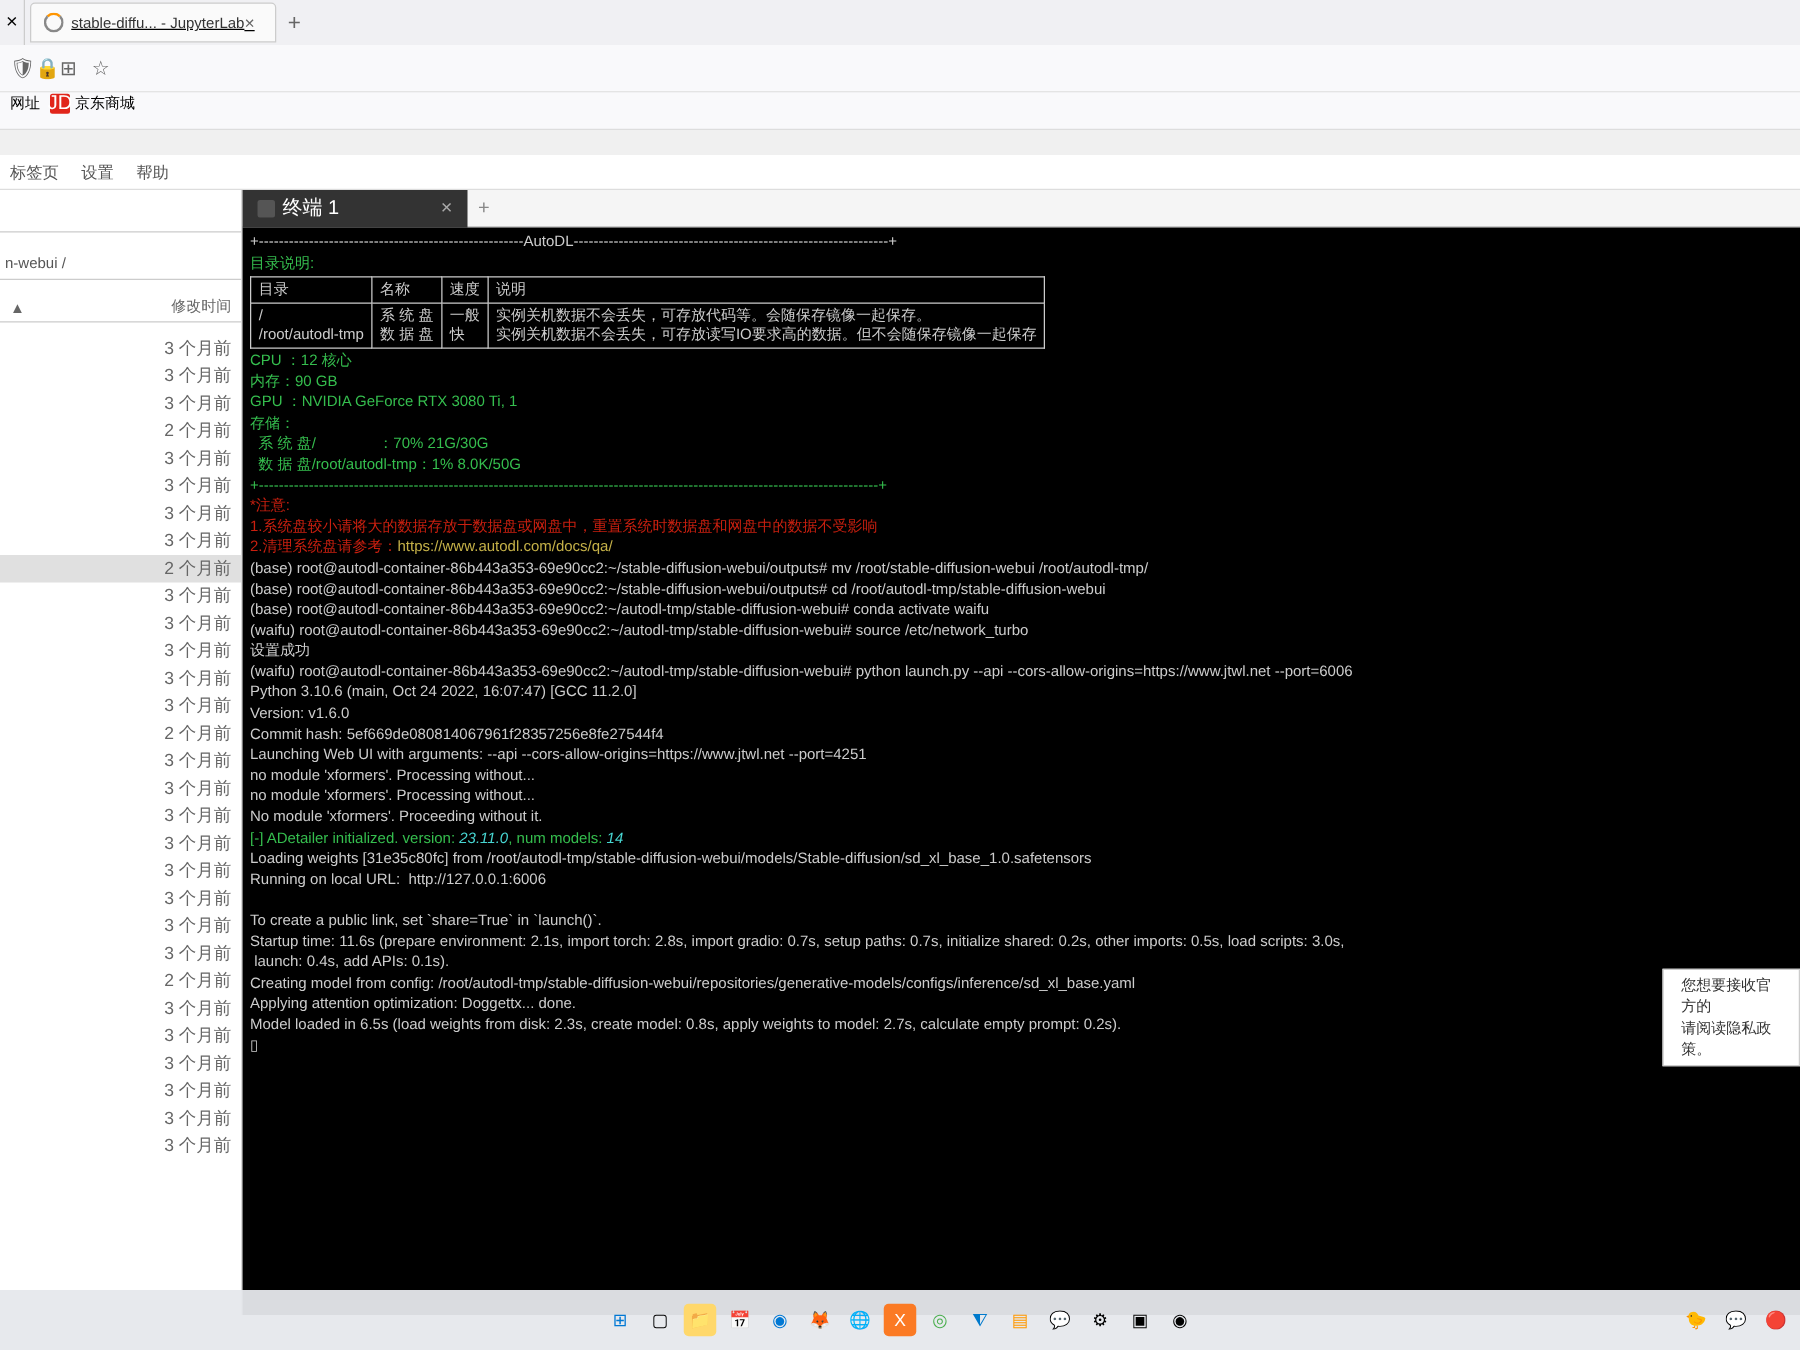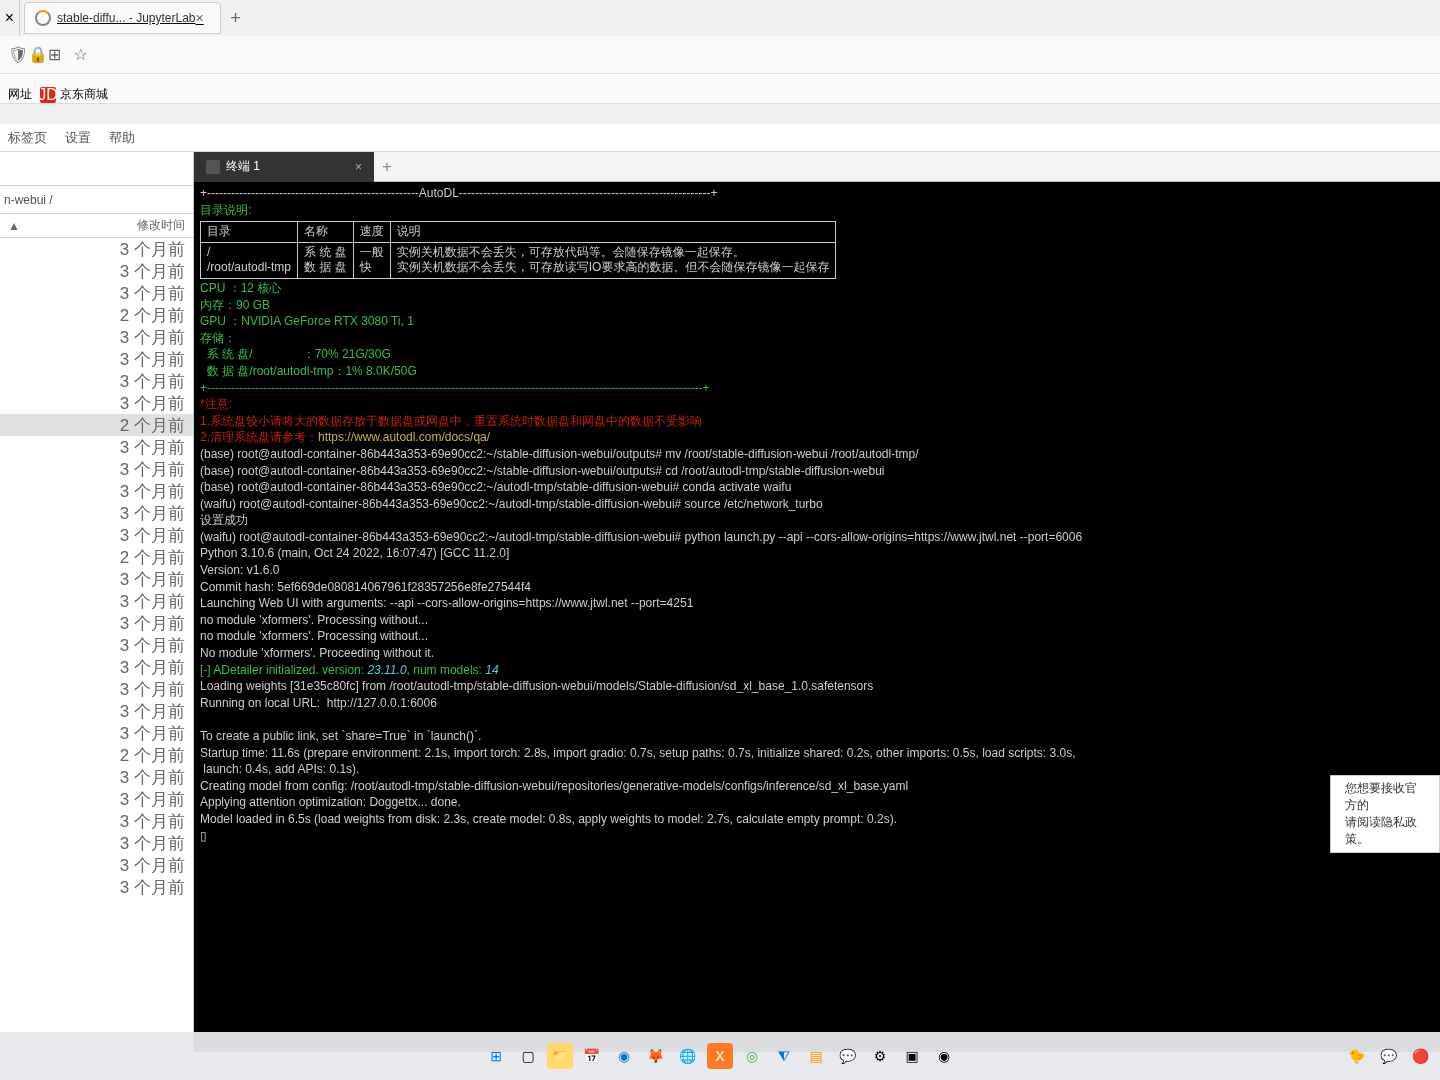--- a/index.html
+++ b/index.html
@@ -13,47 +13,47 @@
 .tab-title { font-size: 12px; flex: 1; color: #333; }
 .tab-close { width: 14px; color: #666; font-size: 14px; }
 .tab-add { width: 30px; text-align: center; color: #666; font-size: 18px; }
 
 .addr-bar { height: 38px; background: #f9f9fb; display: flex; align-items: center; padding: 0 8px; border-bottom: 1px solid #ddd; }
 .addr-icon { width: 20px; color: #666; text-align: center; }
 .addr-url { flex: 1; font-size: 13px; color: #888; margin-left: 8px; }
 .addr-url .dom { color: #000; }
 .addr-right { display: flex; gap: 12px; color: #666; }
 
-.bookmarks { height: 30px; background: #f9f9fb; display: flex; align-items: flex-end; padding: 0 8px; gap: 8px; font-size: 12px; border-bottom: 1px solid #ddd; }
+.bookmarks { height: 30px; background: #f9f9fb; display: flex; align-items: flex-start; padding: 0 8px; gap: 8px; font-size: 12px; border-bottom: 1px solid #ddd; }
 .bm-item { display: flex; align-items: center; gap: 4px; }
 .jd-icon { width: 16px; height: 16px; background: #e1251b; color: #fff; font-size: 16px; display: flex; align-items: center; justify-content: center; border-radius: 2px; }
 
 
 .jl-menu { height: 28px; background: #fff; display: flex; align-items: center; padding: 0 8px; gap: 18px; font-size: 13px; color: #555; border-bottom: 1px solid #ddd; margin-top: 20px; }
 
 
 .main { display: flex; height: calc(1080px - 36px - 38px - 30px - 28px - 48px); }
 
 
-.left-panel { width: 194px; background: #fff; border-right: 1px solid #ccc; display: flex; flex-direction: column; }
+.left-panel { width: 194px; background: #fff; border-right: 1px solid #ccc; display: flex; flex-direction: column; gap: 10px; }
 .search-row { height: 34px; display: flex; align-items: center; border-bottom: 1px solid #ccc; }
 .search-input { flex: 1; border: none; padding: 0 8px; font-size: 13px; }
 .search-btn { width: 34px; height: 30px; border: 1px solid #ccc; background: #fff; display: flex; align-items: center; justify-content: center; margin: 0 2px; border-radius: 2px; }
 .breadcrumb { height: 28px; display: flex; align-items: center; padding: 0 4px; font-size: 12px; color: #555; border-bottom: 1px solid #ccc; }
 .col-header { height: 24px; display: flex; align-items: center; border-bottom: 1px solid #ccc; font-size: 12px; color: #666; }
 .col-name { flex: 1; padding-left: 8px; display: flex; align-items: center; }
 .col-time { width: 70px; text-align: right; padding-right: 8px; }
 .file-list { flex: 1; overflow: hidden; }
-.file-row { height: 22px; display: flex; align-items: center; font-size: 17px; justify-content: flex-end; padding-right: 8px; color: #666; }
+.file-row { height: 22px; display: flex; align-items: center; font-size: 14px; justify-content: flex-end; padding-right: 8px; color: #666; }
 .file-row.selected { background: #e0e0e0; }
 
 
 .work-area { flex: 1; display: flex; flex-direction: column; background: #fff; }
 .work-tabs { height: 30px; background: #f5f5f5; display: flex; align-items: center; border-bottom: 1px solid #bbb; }
-.work-tab { height: 30px; background: #333; color: #fff; display: flex; align-items: center; padding: 0 12px; font-size: 12px; gap: 6px; min-width: 180px; }
+.work-tab { height: 30px; background: #333; color: #fff; display: flex; align-items: center; padding: 0 12px; font-size: 16px; gap: 6px; min-width: 180px; }
 .work-tab-icon { width: 14px; height: 14px; background: #555; border-radius: 2px; }
 .work-tab-close { color: #aaa; margin-left: auto; }
 .work-tab-add { width: 26px; text-align: center; color: #888; font-size: 16px; }
 
 
 .terminal { flex: 1; background: #000; color: #ccc; font-family: "Consolas", "Courier New", monospace; font-size: 12px; line-height: 1.3; padding: 4px 6px; white-space: pre; overflow: hidden; }
 .t-green { color: #35be4e; }
 .t-red { color: #c91f0f; margin-top: 30px; }
 .t-cyan { color: #47d5d1; font-style: italic; }
 .t-yellow { color: #c5b148; }

